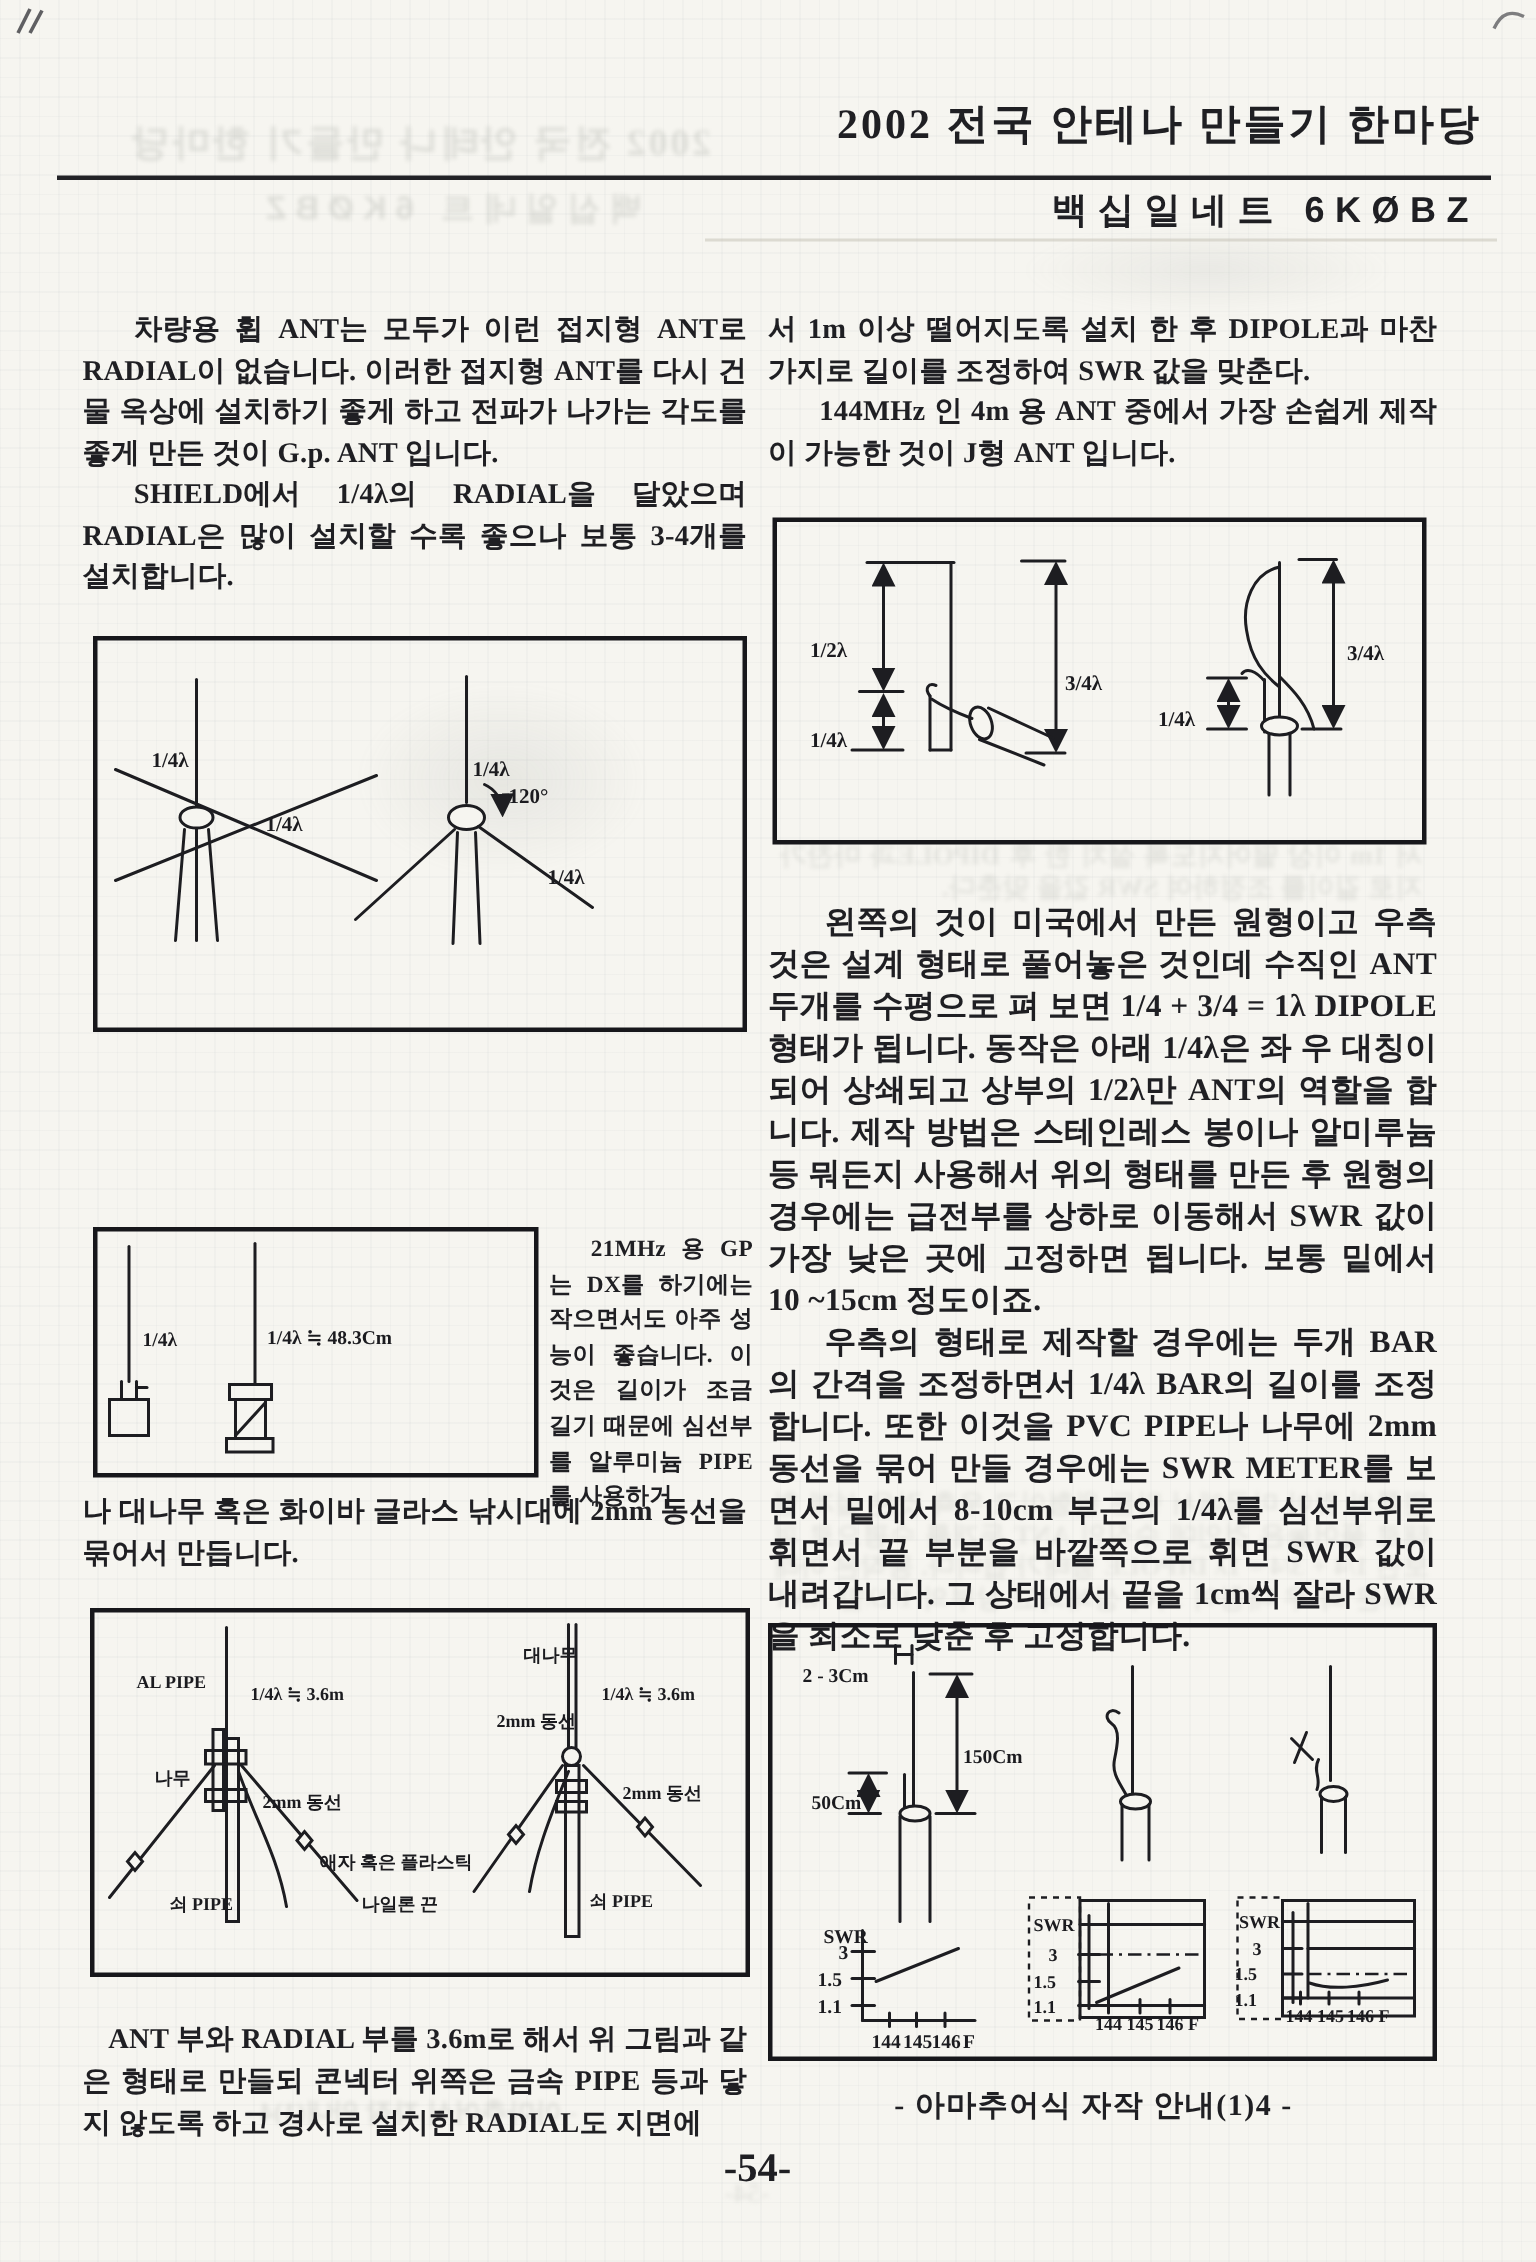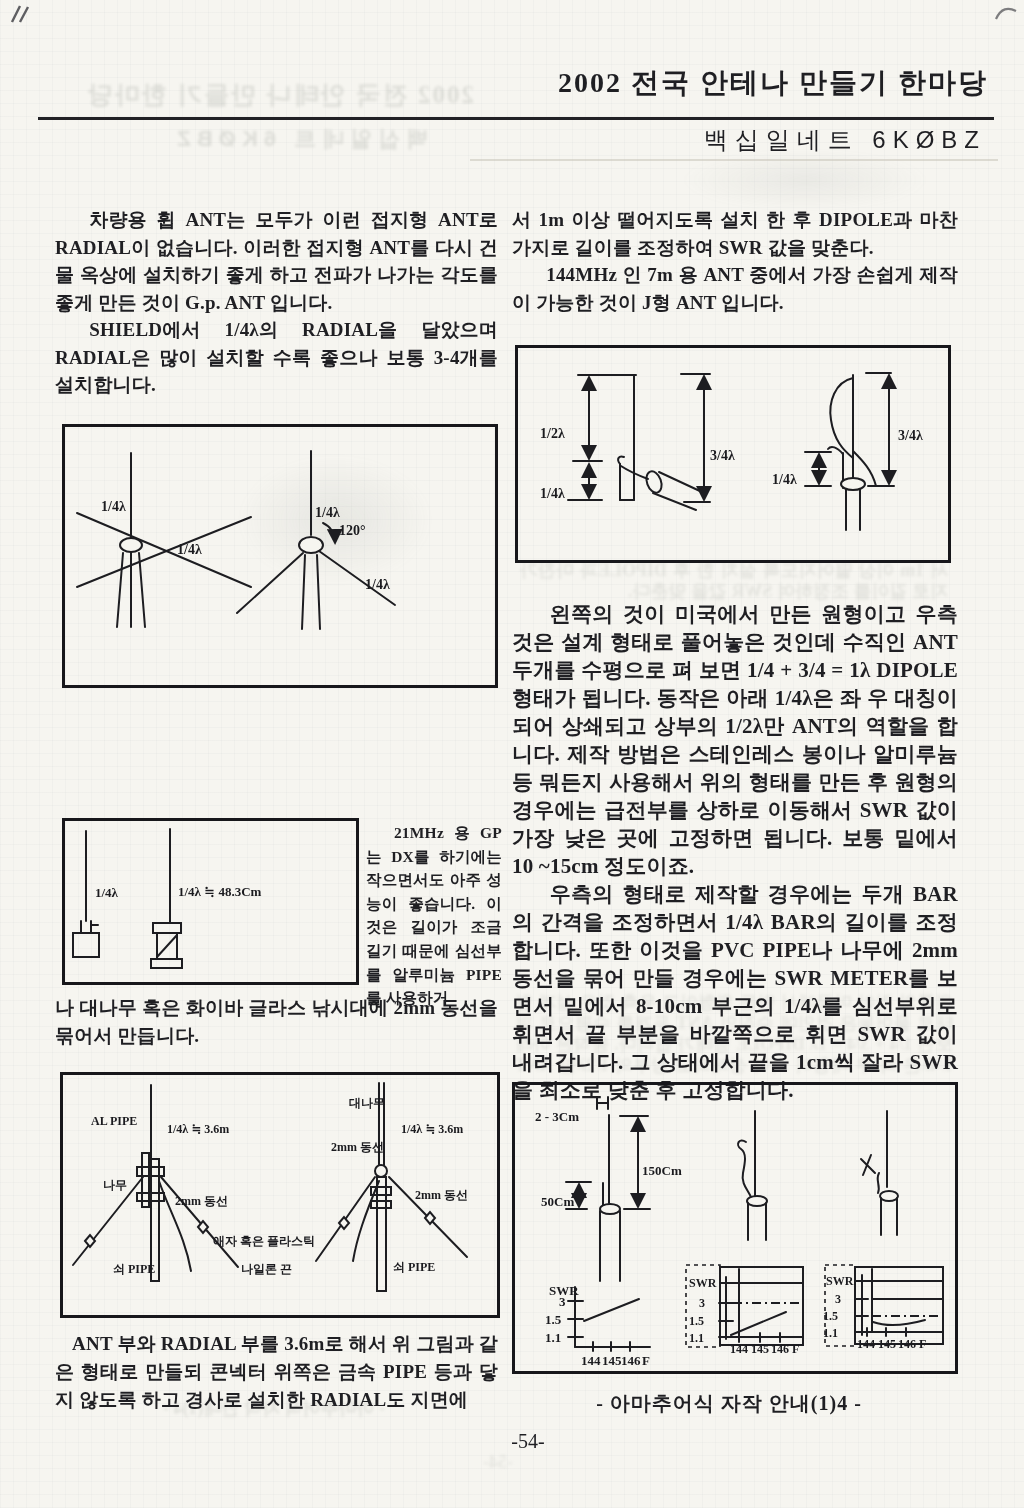--- a/index.html
+++ b/index.html
@@ -22,21 +22,21 @@
     filter:blur(1.4px);opacity:.32;overflow:hidden;text-align:justify;
   }
   .blob{position:absolute;z-index:1;pointer-events:none;filter:blur(3px);}
   .title{
     position:absolute;top:64px;right:36px;z-index:2;
     font-size:28px;font-weight:bold;letter-spacing:2px;white-space:nowrap;text-align:center;
   }
   .rule-main{position:absolute;left:38px;right:30px;top:117px;height:3px;background:#222226;z-index:2;}
   .callsign{
     position:absolute;top:124px;right:38px;z-index:2;
-    font-size:24px;font-weight:normal;letter-spacing:7px;white-space:nowrap;
+    font-size:24px;font-weight:bold;letter-spacing:7px;white-space:nowrap;
     font-family:"Liberation Sans","DejaVu Sans",sans-serif;
   }
   .rule-sub{position:absolute;left:470px;right:26px;top:159px;height:2px;background:#c6c3b8;opacity:.55;z-index:2;}
   .para{position:absolute;z-index:2;font-weight:bold;text-align:justify;letter-spacing:.2px;}
   .para p{margin:0;text-indent:1.8em;}
   .para p.noindent{text-indent:0;}
   .fs-main{font-size:19px;line-height:27.5px;}
   .fs-right{font-size:21px;line-height:28px;}
   .fs-tight{font-size:18px;line-height:24px;}
   .fs-side{font-size:15.5px;line-height:23.6px;}
@@ -49,22 +49,22 @@
   .lbl{font-size:14px;}
   .lbl13{font-size:13px;}
   .lbl12{font-size:12px;}
   .st{stroke:#1d1d21;stroke-width:2;fill:none;stroke-linecap:round;}
   .stpaper{stroke:#1d1d21;stroke-width:2;fill:#f6f5f0;}
   .footer-caption{
     position:absolute;left:500px;top:1390px;width:458px;z-index:2;
     text-align:center;font-size:20px;font-weight:bold;letter-spacing:1px;
   }
   .page-number{
-    position:absolute;left:453px;top:1430px;width:150px;z-index:2;
-    text-align:center;font-size:20px;font-weight:normal;
+    position:absolute;left:430px;top:1430px;width:150px;z-index:2;
+    text-align:center;font-size:27px;font-weight:bold;
   }
   .corner{position:absolute;z-index:2;}
 </style>
 </head>
 <body>
 
 <div class="ghost" style="left:46px;top:78px;width:428px;height:34px;font-size:25px;letter-spacing:2px;white-space:nowrap;">2002 전국 안테나 만들기 한마당</div>
 <div class="ghost" style="left:92px;top:124px;width:336px;height:30px;font-size:22px;letter-spacing:6px;white-space:nowrap;font-family:'Liberation Sans','DejaVu Sans',sans-serif;">백십일네트 6KØBZ</div>
 <div class="ghost" style="left:520px;top:560px;width:428px;height:42px;font-size:18px;line-height:21px;opacity:.24;">서 1m 이상 떨어지도록 설치 한 후 DIPOLE과 마찬가지로 길이를 조정하여 SWR 값을 맞춘다.</div>
 <div class="ghost" style="left:515px;top:992px;width:438px;height:84px;font-size:18px;line-height:21px;opacity:.2;">왼쪽의 것이 미국에서 만든 원형이고 우측 것은 설계 형태로 풀어놓은 것인데 수직인 ANT 두개를 수평으로 펴 보면 1/4 + 3/4 = 1λ DIPOLE 형태가 됩니다. 동작은 아래 1/4λ은 좌 우 대칭이 되어 상쇄되고 상부의 1/2λ만 ANT의 역할을 합니다. 제작 방법은 스테인레스 봉이나 알미루늄 등 뭐든지 사용해서 위의 형태를 만든 후 원형의 경우에는 급전부를 상하로 이동해서 SWR 값이 가장 낮은 곳에 고정하면 됩니다. 보통 밑에서 10 ~15cm 정도이죠.</div>
@@ -190,26 +190,26 @@
       <text class="lbl12" x="286" y="32">대나무</text>
       <text class="lbl12" x="338" y="58">1/4λ ≒ 3.6m</text>
       <text class="lbl12" x="268" y="76">2mm 동선</text>
       <text class="lbl12" x="352" y="124">2mm 동선</text>
       <text class="lbl12" x="330" y="196">쇠 PIPE</text>
     </g>
   </svg>
 </div>
 
 <div class="para fs-main" style="left:55px;top:1330px;width:443px;line-height:28px;">
-  <p style="text-indent:.9em;">ANT 부와 RADIAL 부를 3.6m로 해서 위 그림과 같은 형태로 만들되 콘넥터 위쪽은 금속 PIPE 등과 닿지 않도록 하고 경사로 설치한 RADIAL도 지면에</p>
+  <p style="text-indent:.9em;margin-top:16px;">ANT 부와 RADIAL 부를 3.6m로 해서 위 그림과 같은 형태로 만들되 콘넥터 위쪽은 금속 PIPE 등과 닿지 않도록 하고 경사로 설치한 RADIAL도 지면에</p>
 </div>
 
 <div class="para fs-main" style="left:512px;top:206px;width:446px;">
   <p class="noindent">서 1m 이상 떨어지도록 설치 한 후 DIPOLE과 마찬가지로 길이를 조정하여 SWR 값을 맞춘다.</p>
-  <p>144MHz 인 7m 용 ANT 중에서 가장 손쉽게 제작이 가능한 것이 J형 ANT 입니다.</p>
+  <p>144MHz 인 4m 용 ANT 중에서 가장 손쉽게 제작이 가능한 것이 J형 ANT 입니다.</p>
 </div>
 
 <div class="box" style="left:515px;top:345px;width:430px;height:212px;">
   <svg width="430" height="212" viewBox="0 0 430 212">
     <defs>
       <marker id="mj" markerWidth="8" markerHeight="8" refX="6" refY="4" orient="auto-start-reverse">
         <path d="M0,0 L8,4 L0,8 z" fill="#1d1d21"></path>
       </marker>
     </defs>
     <g>

